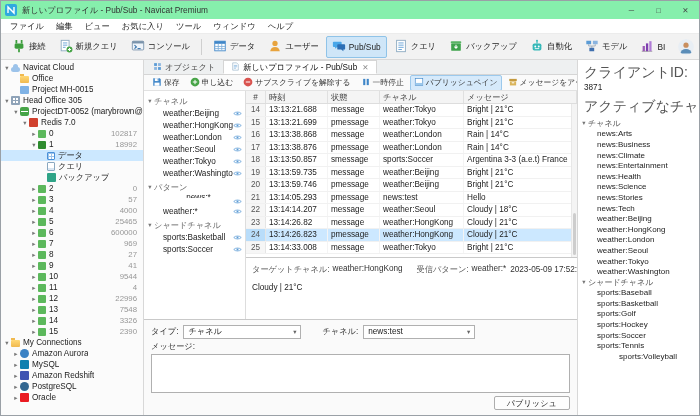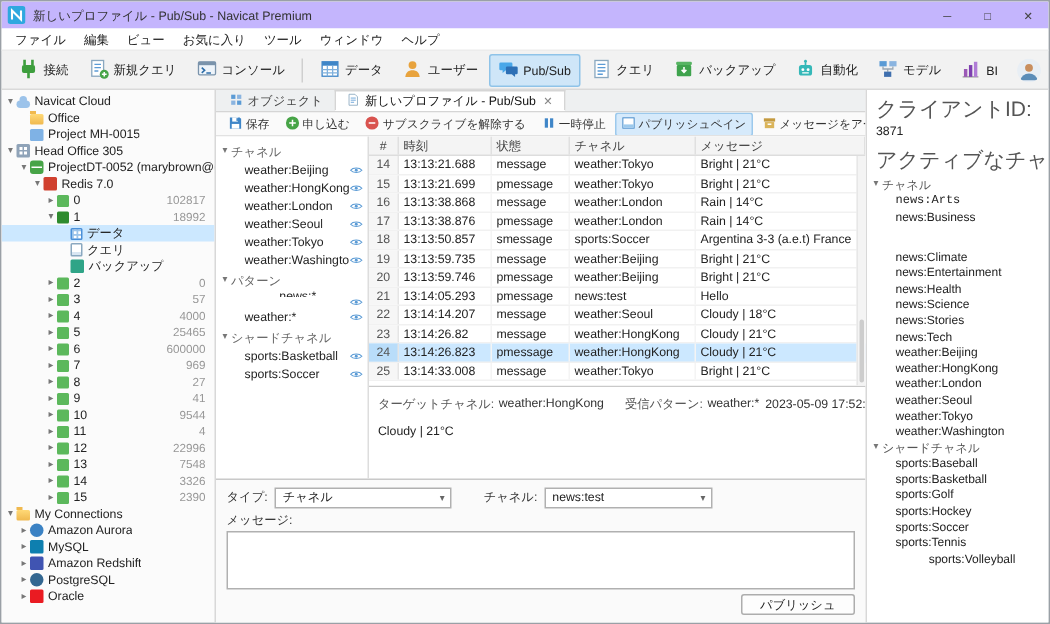--- a/index.html
+++ b/index.html
@@ -2,21 +2,21 @@
 <html><head>
 <meta charset="utf-8">
 <style>
   html,body{margin:0;padding:0;background:#e6e6e6;}
   *{box-sizing:border-box;}
   .window{width:700px;height:416px;border:1px solid #9aa0a6;background:#fff;display:flex;flex-direction:column;
     font-family:"Liberation Sans","DejaVu Sans",sans-serif;font-size:9px;color:#222;overflow:hidden;position:relative;}
   .nowrap{white-space:nowrap;overflow:hidden;}
 
   
-  .titlebar{height:18px;flex:none;display:flex;align-items:center;background:#c4b5fd;padding-left:4px;}
+  .titlebar{height:18px;flex:none;display:flex;align-items:center;background:#86efac;padding-left:4px;}
   .app-icon{width:12px;height:12px;flex:none;}
   .title-text{font-size:8.3px;color:#333;margin-left:5px;white-space:nowrap;}
   .win-controls{margin-left:auto;display:flex;height:100%;}
   .win-btn{width:27px;display:flex;align-items:center;justify-content:center;font-size:7.5px;color:#444;}
 
   
   .menubar{height:15px;flex:none;display:flex;align-items:center;background:#fff;border-bottom:1px solid #ececec;padding-left:3px;}
   .menu-item{padding:0 6px;font-size:8.3px;color:#222;white-space:nowrap;}
 
   
@@ -790,29 +790,29 @@
     <div class="sidebar-right">
       <div class="sr-label">クライアントID:</div>
       <div class="sr-value">3871</div>
       <div class="sr-label sr-gap">アクティブなチャネル:</div>
       <div class="sr-tree">
 
       <div class="sr-row header" style="padding-left: 2px;">
             <span class="js-exp exp">▾</span>
             <span class="nowrap">チャネル</span>
           </div>
-          <div class="sr-row" style="padding-left: 11px; font-family: Liberation Mono, monospace;">
+          <div class="sr-row" style="padding-left: 11px;">
             <span class="js-exp exp"></span>
             <span class="nowrap">news:Arts</span>
           </div>
           <div class="sr-row" style="padding-left: 11px;">
             <span class="js-exp exp"></span>
             <span class="nowrap">news:Business</span>
           </div>
-          <div class="sr-row" style="padding-left: 11px; margin-top: 16px;">
+          <div class="sr-row" style="padding-left: 11px;">
             <span class="js-exp exp"></span>
             <span class="nowrap">news:Climate</span>
           </div>
           <div class="sr-row" style="padding-left: 11px;">
             <span class="js-exp exp"></span>
             <span class="nowrap">news:Entertainment</span>
           </div>
           <div class="sr-row" style="padding-left: 11px;">
             <span class="js-exp exp"></span>
             <span class="nowrap">news:Health</span>

